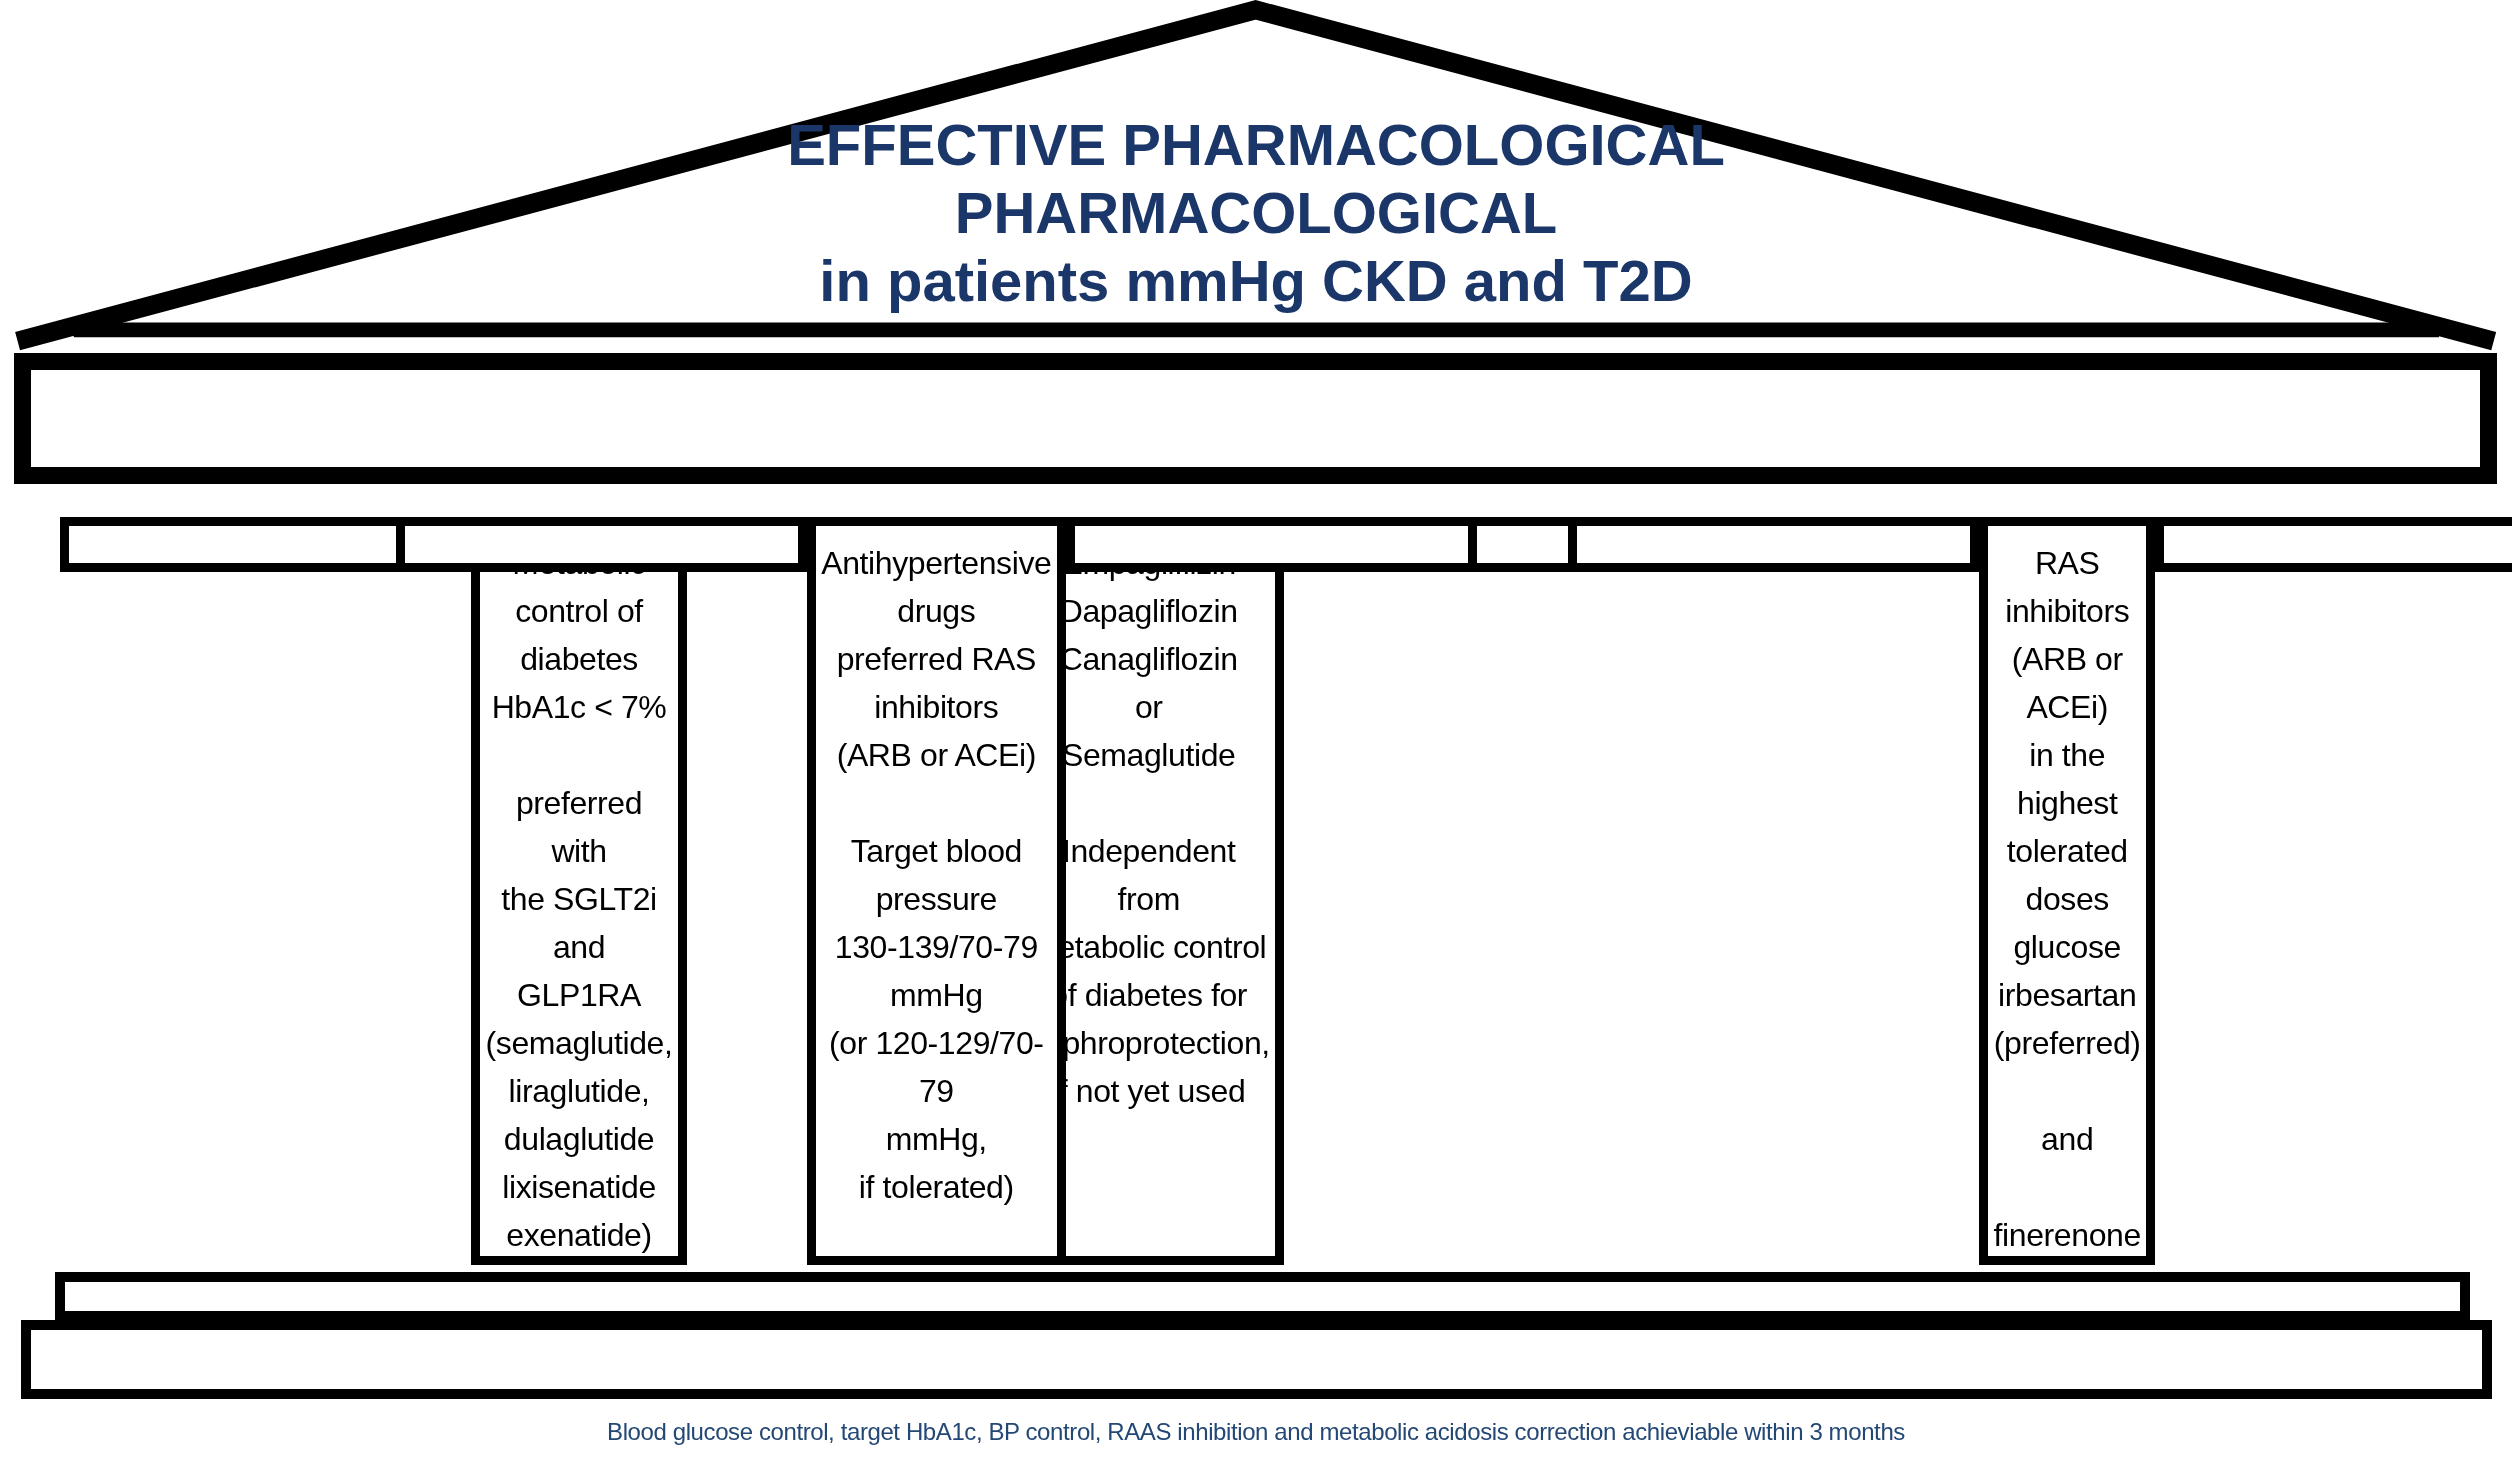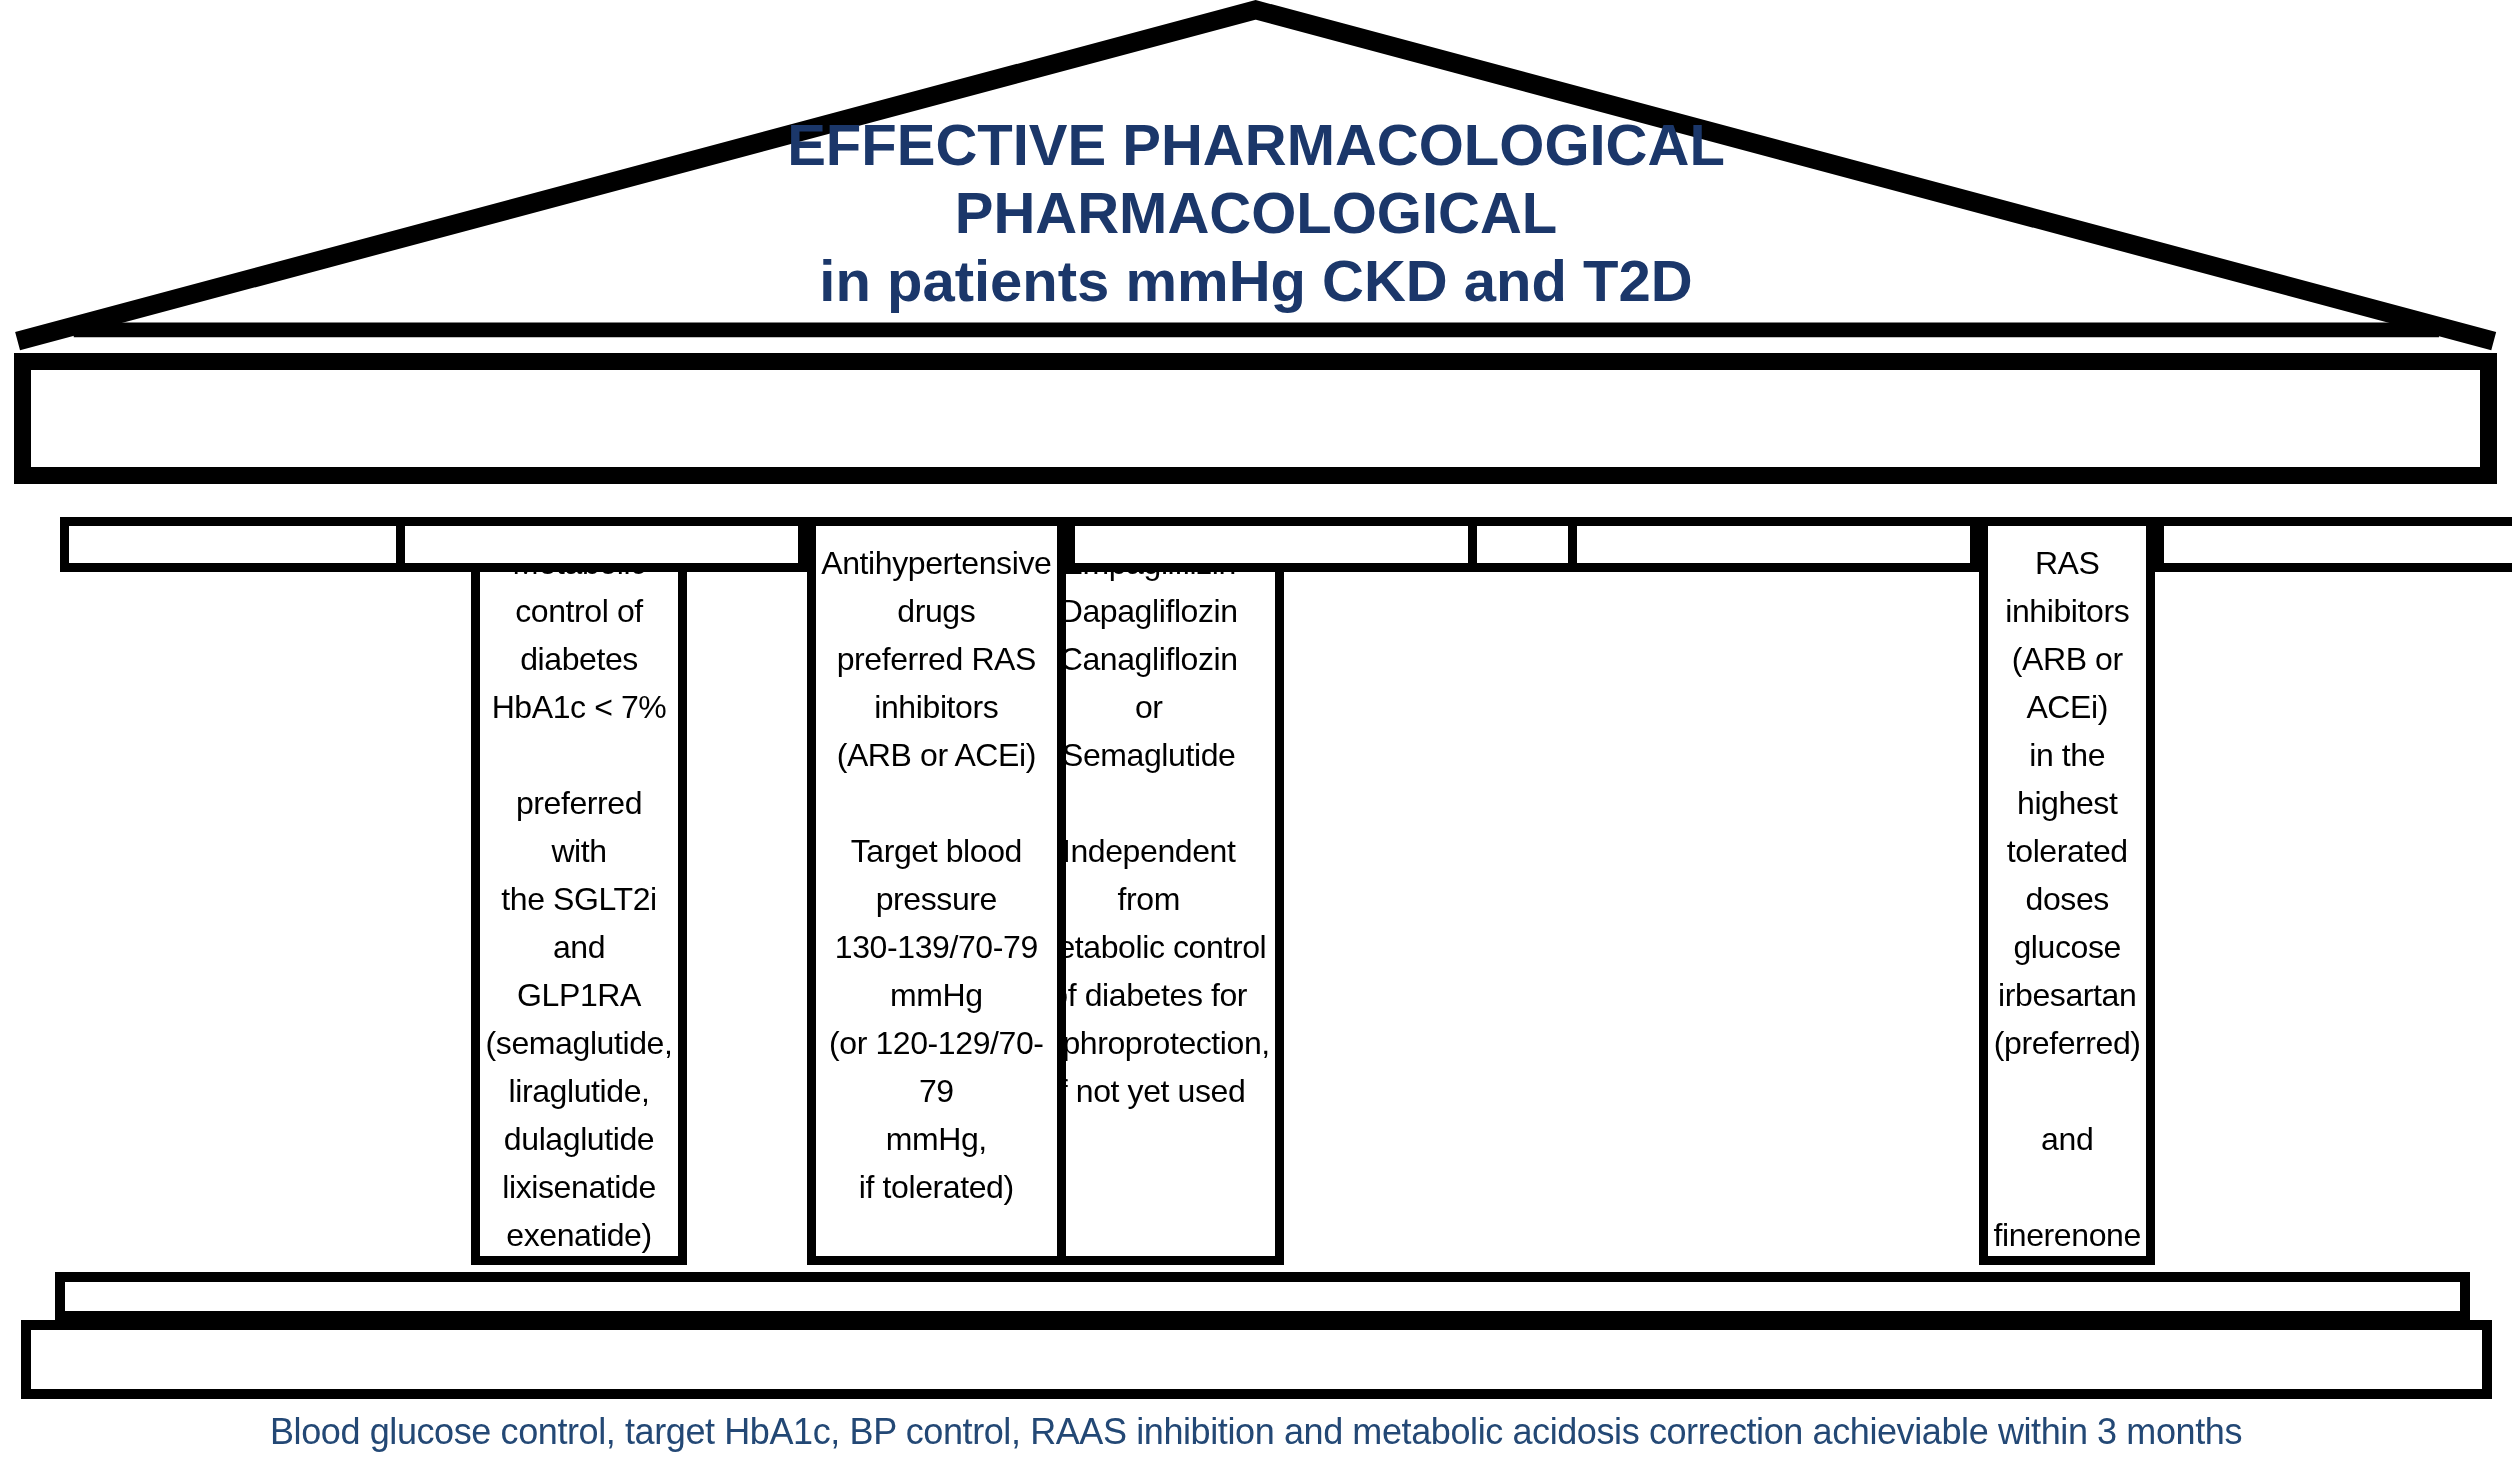--- a/index.html
+++ b/index.html
@@ -111,21 +111,21 @@
     width: 2471px;
     height: 79px;
   }
   
   .caption {
     position: absolute;
     left: 0;
     top: 1409px;
     width: 2512px;
     text-align: center;
-    font-size: 36px;
+    font-size: 24px;
     line-height: 45px;
     letter-spacing: -0.4px;
     color: var(--caption-color, #234875);
   }
 </style>
 </head>
 <body>
 
 <div class="stage">
 

